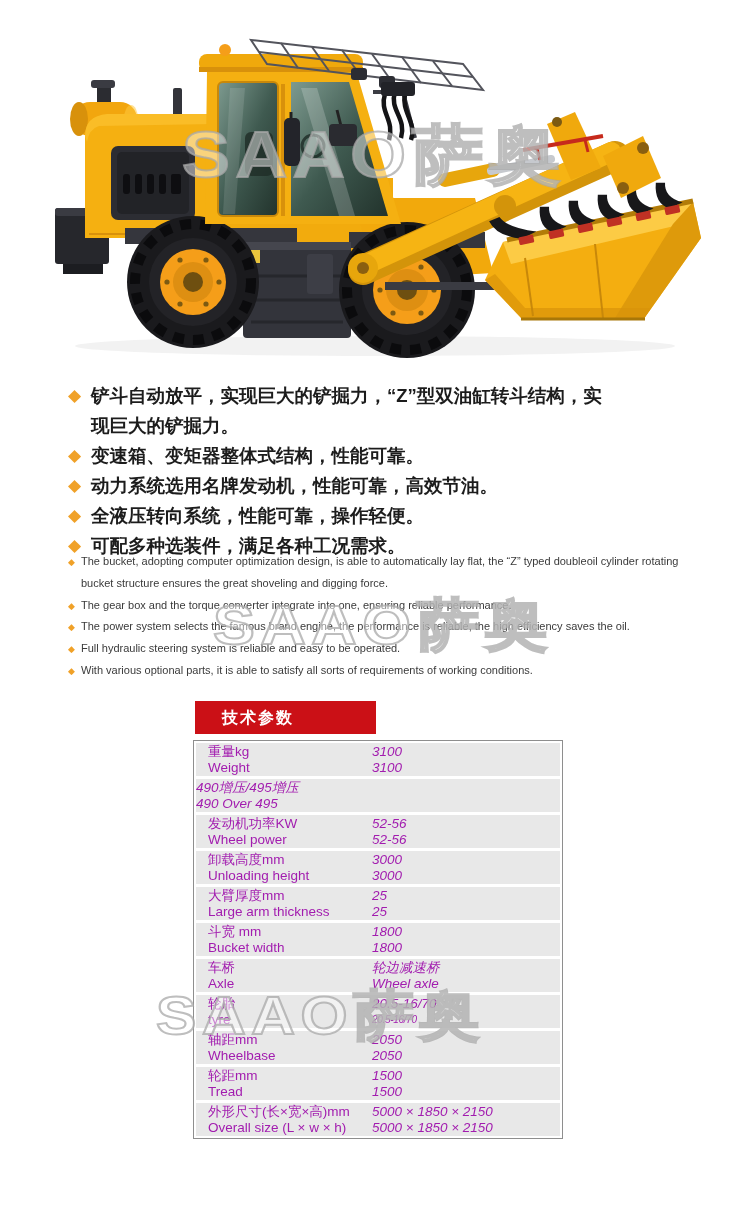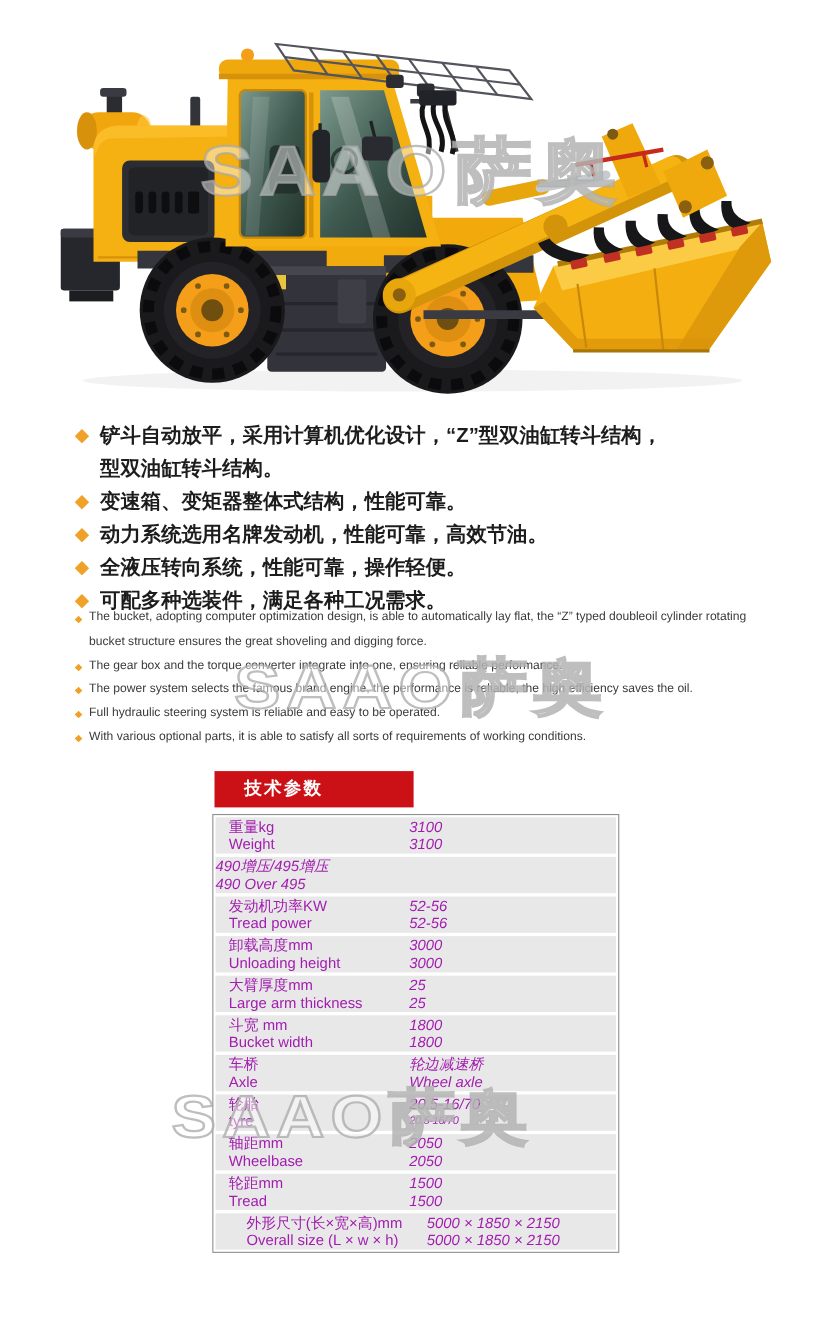--- a/index.html
+++ b/index.html
@@ -54,21 +54,21 @@
   }
   .spec-table{
     position:absolute;left:193px;top:740px;width:370px;
     border:1px solid #8e8e8e;background:#ffffff;
     padding:2px;box-sizing:border-box;z-index:3;
   }
   .spec-row{
     display:flex;background:#e8e8e8;height:33px;margin-bottom:3px;
     padding-top:1px;box-sizing:border-box;
   }
-  .spec-row:last-child{margin-bottom:0;padding-left:16px;}
+  .spec-row:last-child{margin-bottom:0;}
   .cell-label{width:176px;padding-left:12px;box-sizing:border-box;}
   .cell-value{flex:1;font-style:italic;}
   .spec-row span{display:block;font-size:13.5px;line-height:15.5px;color:#a21caf;white-space:nowrap;}
   .spec-row:nth-child(8) .cell-value .ln-en{font-size:10px;letter-spacing:-0.3px;}
 </style>
 </head>
 <body>
 
 <div class="hero">
 <svg viewBox="0 0 655 332" xmlns="http://www.w3.org/2000/svg">
@@ -258,21 +258,21 @@
     <circle cx="568" cy="160" r="6" fill="#8a5f10"></circle>
   </g>
 </svg>
 </div>
 
 <div class="wm" id="wm-hero">SAAO萨奥</div>
 <div class="wm" id="wm-text">SAAO萨奥</div>
 <div class="wm" id="wm-table">SAAO萨奥</div>
 
 <ul class="features-cn">
-  <li><span class="diamond">◆</span><span>铲斗自动放平，采用计算机优化设计，“Z”型双油缸转斗结构，型双油缸转斗结构。</span></li>
+  <li><span class="diamond">◆</span><span>铲斗自动放平，实现巨大的铲掘力，“Z”型双油缸转斗结构，实现巨大的铲掘力。</span></li>
   <li><span class="diamond">◆</span><span>变速箱、变矩器整体式结构，性能可靠。</span></li>
   <li><span class="diamond">◆</span><span>动力系统选用名牌发动机，性能可靠，高效节油。</span></li>
   <li><span class="diamond">◆</span><span>全液压转向系统，性能可靠，操作轻便。</span></li>
   <li><span class="diamond">◆</span><span>可配多种选装件，满足各种工况需求。</span></li>
 </ul>
 
 <ul class="features-en">
   <li><span class="diamond">◆</span><span>The bucket, adopting computer optimization design, is able to automatically lay flat, the “Z” typed doubleoil cylinder rotating bucket structure ensures the great shoveling and digging force.</span></li>
   <li><span class="diamond">◆</span><span>The gear box and the torque converter integrate into one, ensuring reliable performance.</span></li>
   <li><span class="diamond">◆</span><span>The power system selects the famous brand engine, the performance is reliable, the high efficiency saves the oil.</span></li>
@@ -298,21 +298,21 @@
   <div class="spec-row">
     <div class="cell-value">
       <span class="ln-cn">490增压/495增压</span>
       <span class="ln-en">490 Over 495</span>
     </div>
   </div>
 
   <div class="spec-row">
     <div class="cell-label">
       <span>发动机功率KW</span>
-      <span>Tread power</span>
+      <span>Wheel power</span>
     </div>
     <div class="cell-value">
       <span class="ln-cn">52-56</span>
       <span class="ln-en">52-56</span>
     </div>
   </div>
 
   <div class="spec-row">
     <div class="cell-label">
       <span>卸载高度mm</span>

